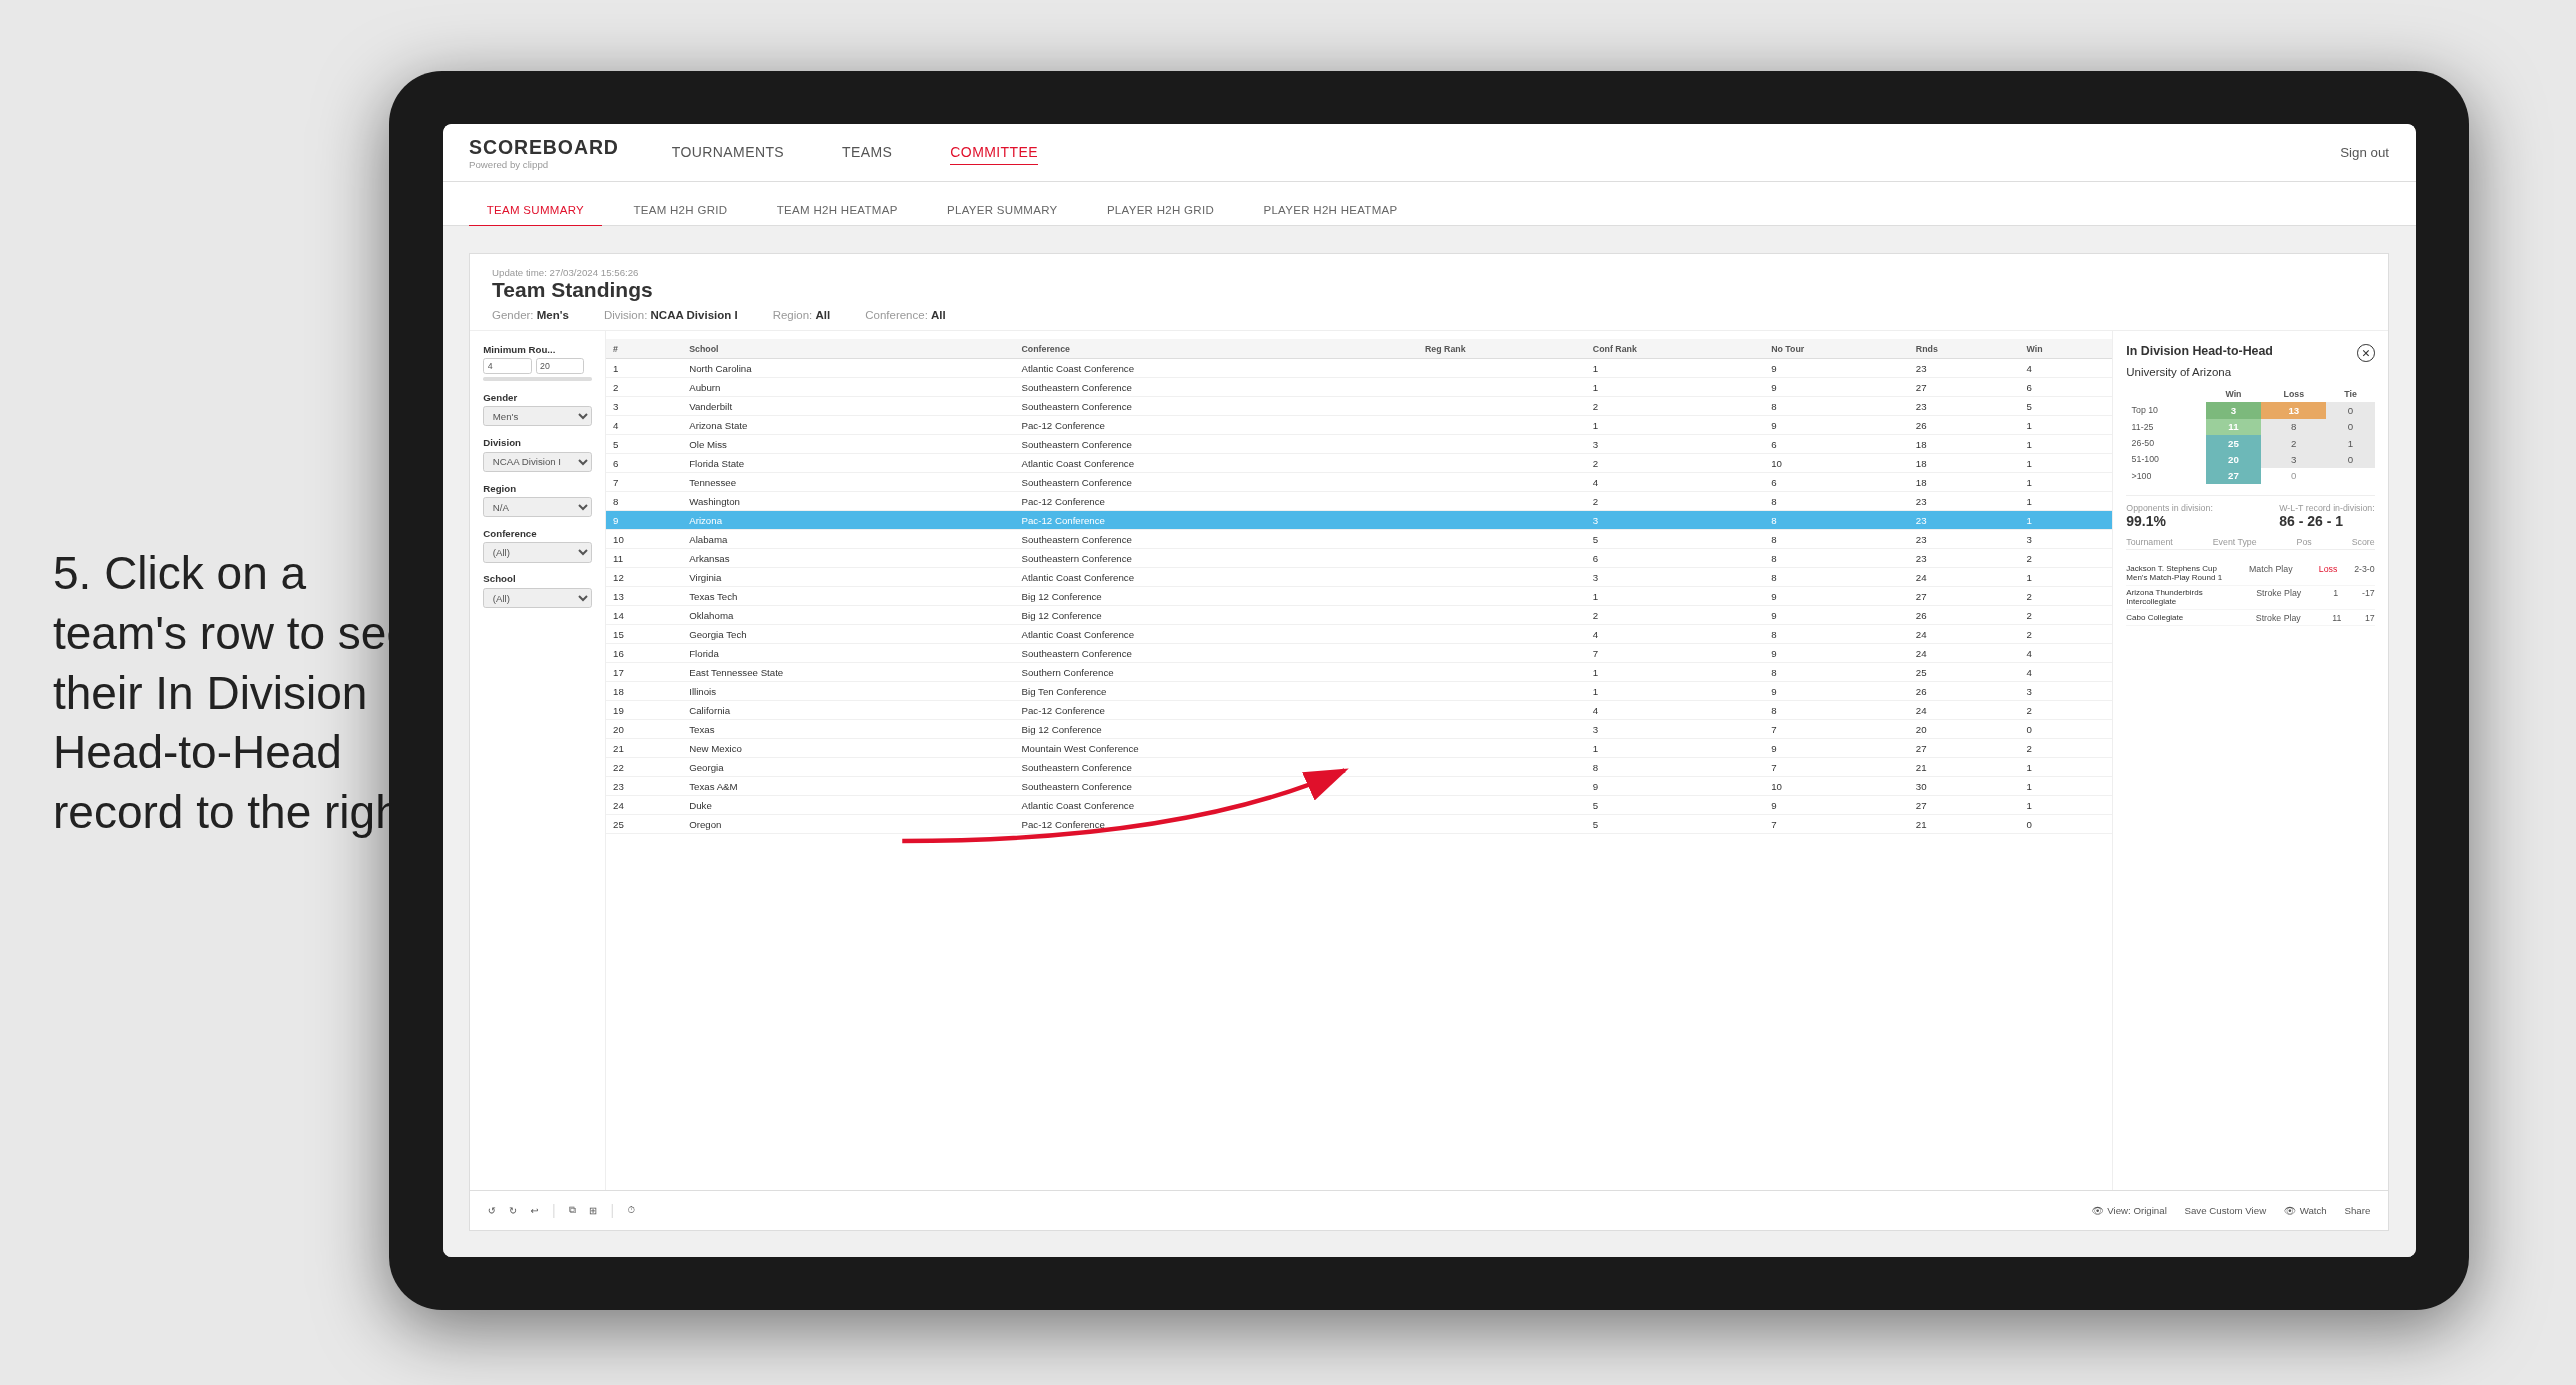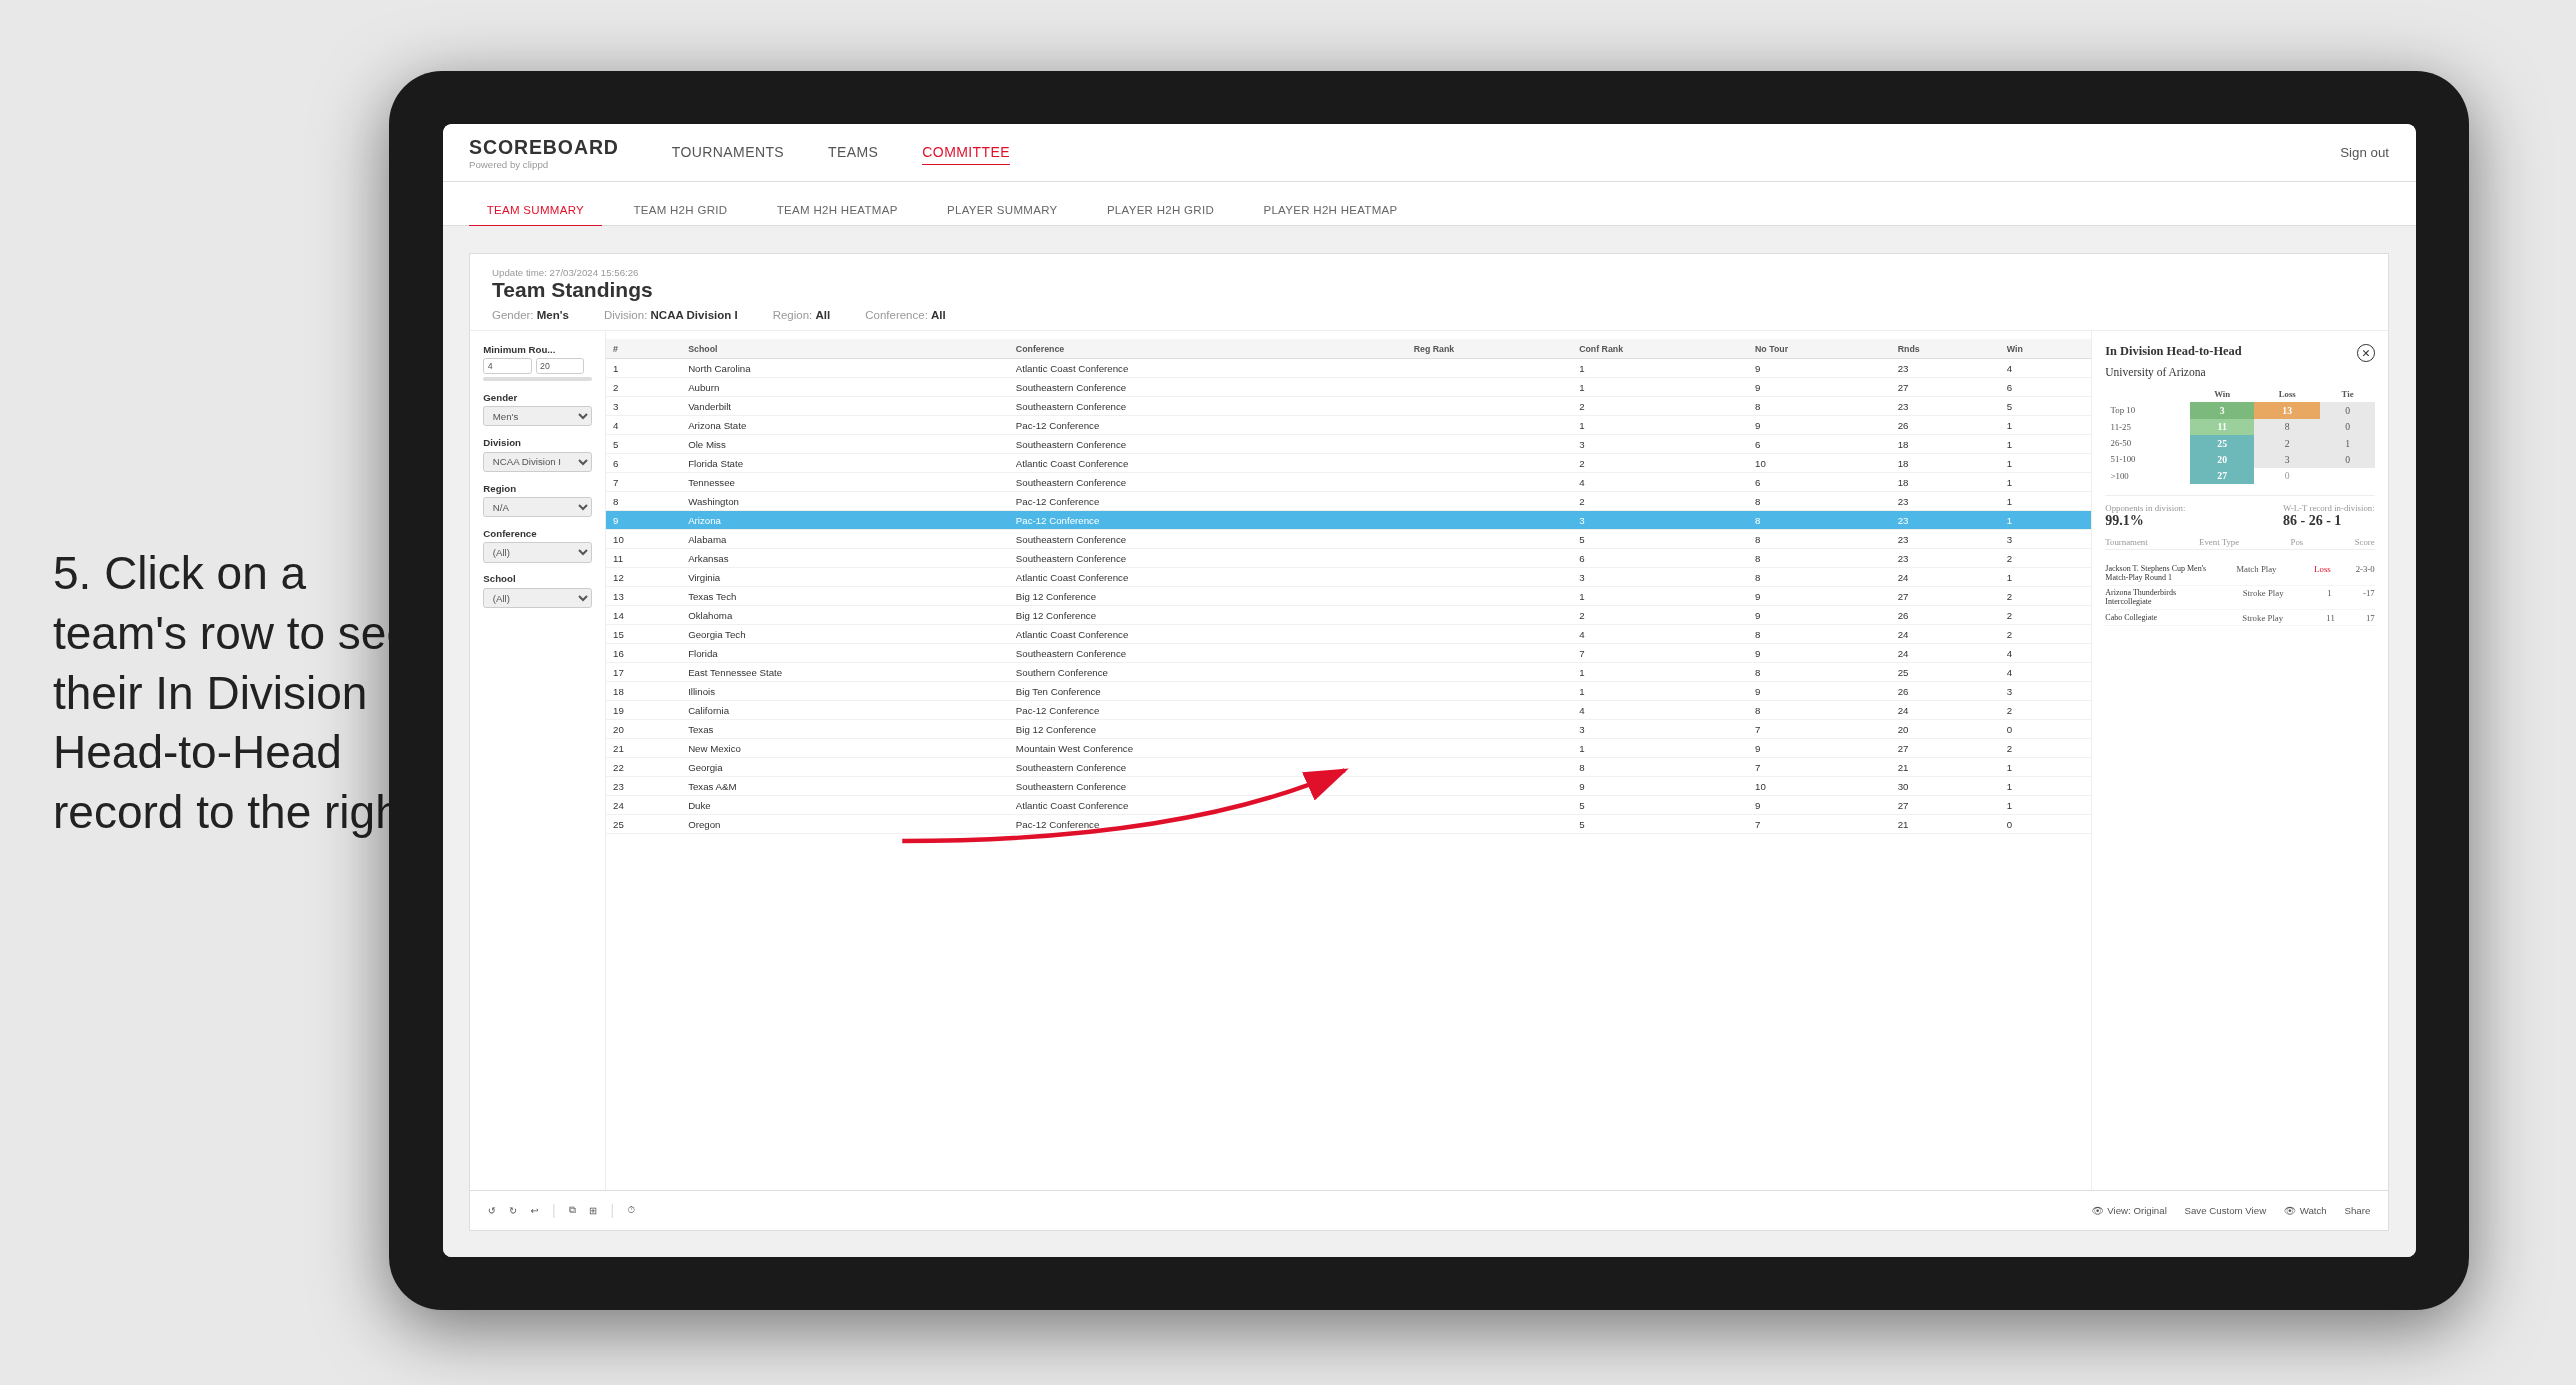--- a/index.html
+++ b/index.html
@@ -86,21 +86,21 @@
       letter-spacing: 0.9px;
     }
 
     .logo-sub {
       font-size: 9.7px;
       color: #999;
     }
 
     .nav-items {
       display: flex;
-      gap: 44px;
+      gap: 58px;
       flex: 1;
     }
 
     .nav-item {
       font-size: 14px;
       color: #555;
       cursor: pointer;
       padding: 4.4px 0;
       text-transform: uppercase;
       font-weight: 500;
@@ -298,26 +298,25 @@
       color: white;
     }
 
     .rank-cell {
       color: #999;
       font-size: 8.8px;
     }
 
     
     .h2h-panel {
-      width: 297px;
+      width: 276px;
       border-left: 0.9px solid #eee;
       padding: 13.3px;
       flex-shrink: 0;
       font-size: 9.7px;
-      font-family: Liberation Serif, serif;
     }
 
     .h2h-header {
       display: flex;
       justify-content: space-between;
       align-items: flex-start;
       margin-bottom: 4.4px;
     }
 
     .h2h-title {

